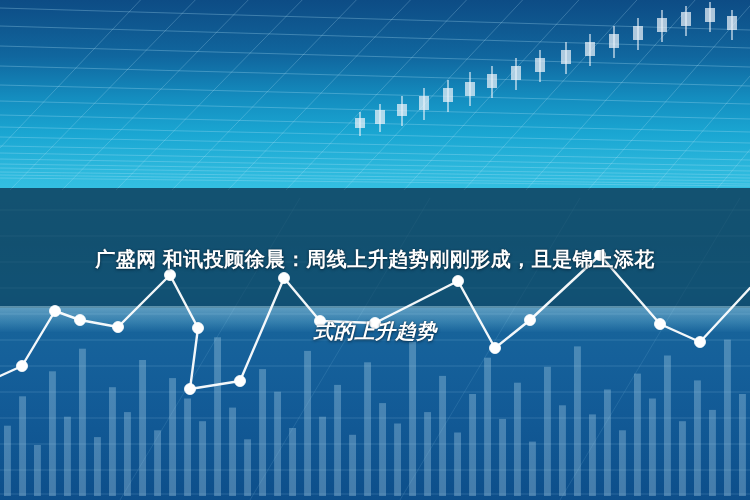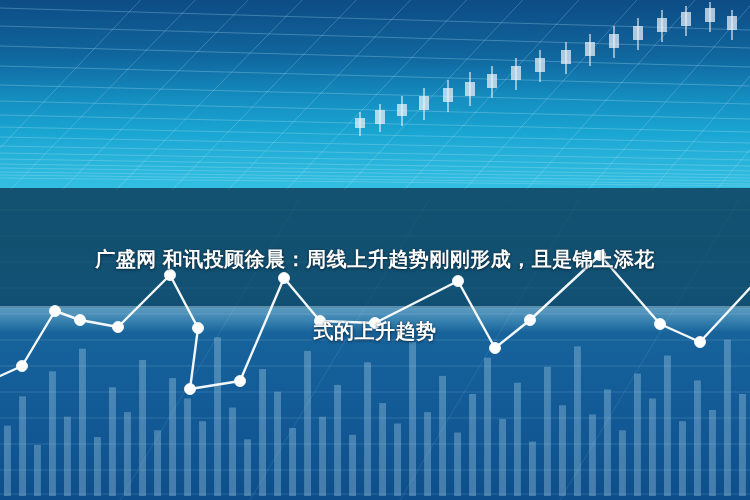--- a/index.html
+++ b/index.html
@@ -65,21 +65,21 @@
     text-align:center;
     color:#ffffff;
     font-size:20px;
     font-weight:bold;
     line-height:36px;
     letter-spacing:.5px;
     text-shadow:0 1px 3px rgba(0,30,50,.75),0 0 1px rgba(0,0,0,.6);
     white-space:pre-line;
   }
   #headline .l1{display:block;}
-  #headline .l2{display:block;}
+  #headline .l2{display:block;font-style:italic;}
 </style>
 </head>
 <body>
 
 <div id="stage">
 
   <div class="layer" id="sky"></div>
 
   <div class="layer" id="ground"></div>
 

